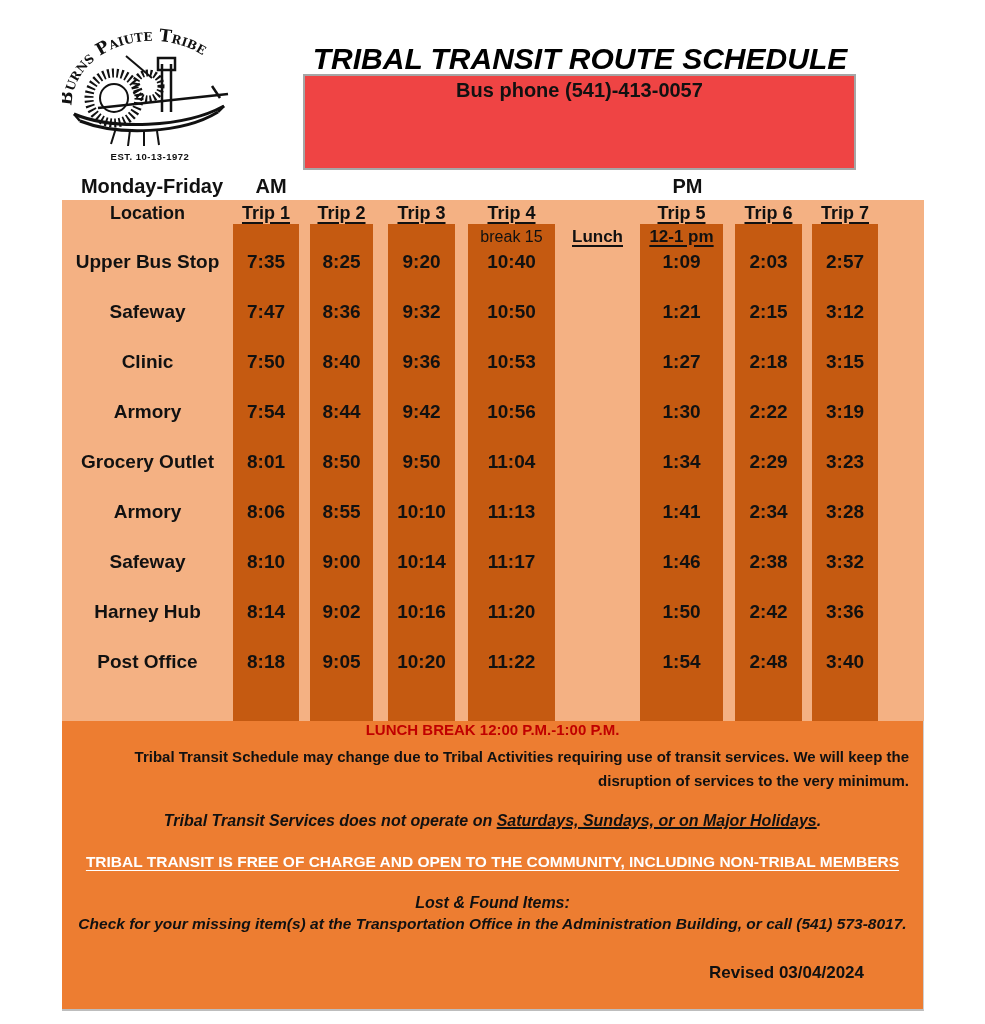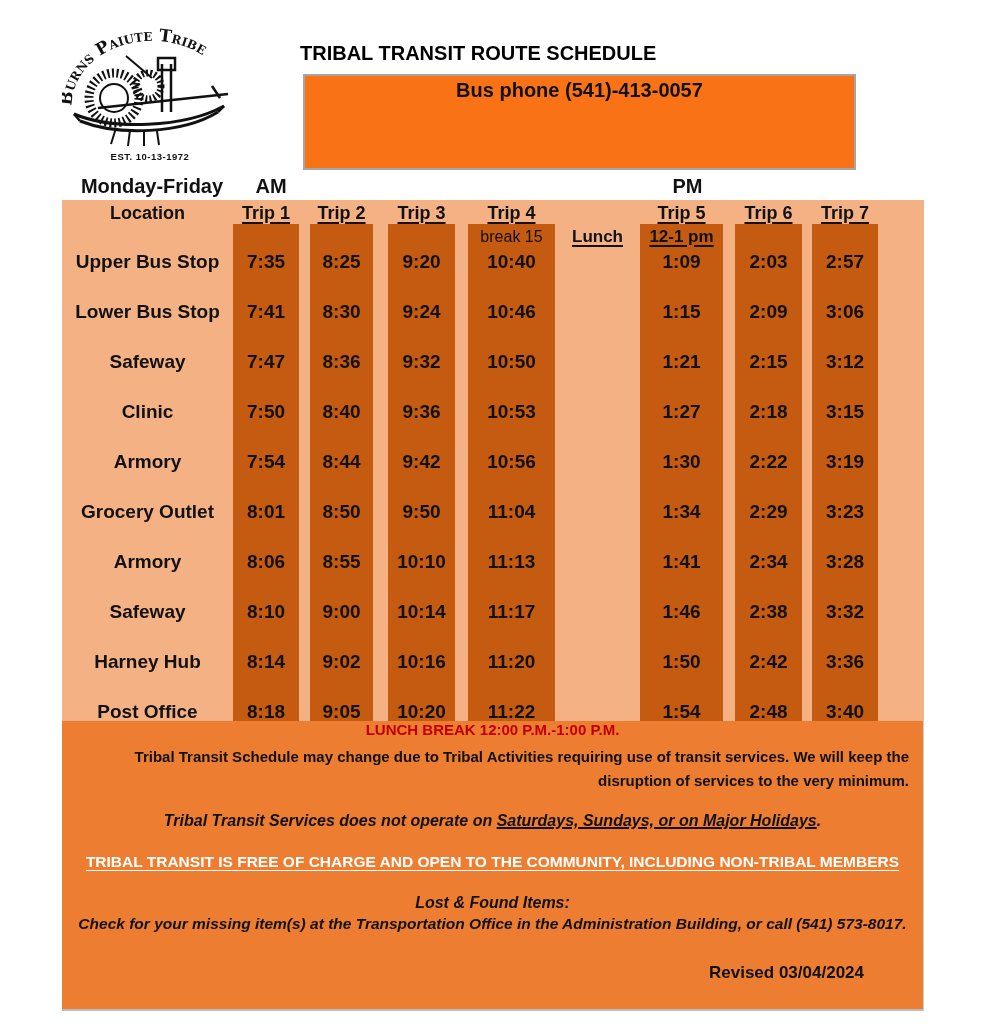--- a/index.html
+++ b/index.html
@@ -5,23 +5,23 @@
   html,body{margin:0;padding:0;background:#fff;}
   .page{position:relative;width:985px;height:1024px;background:#fff;overflow:hidden;
         font-family:"Liberation Sans",sans-serif;color:#111;}
 
   
   .logo{position:absolute;left:62px;top:22px;width:178px;height:150px;}
   .arc-text{font-family:"DejaVu Serif",serif;font-weight:bold;font-variant:small-caps;fill:#111;}
   .est-text{font-family:"Liberation Sans",sans-serif;font-weight:bold;fill:#111;letter-spacing:.5px;}
 
   
-  .title{position:absolute;left:300px;top:42px;width:560px;text-align:left;
-         font-size:20px;font-weight:bold;color:#000;}
-  .phone-box{position:absolute;left:303px;top:74px;width:553px;height:96px;background:#f97316;
+  .title{position:absolute;left:300px;top:42px;width:560px;text-align:center;
+         font-size:30px;font-weight:bold;color:#000;font-style:italic;}
+  .phone-box{position:absolute;left:303px;top:74px;width:553px;height:96px;background:#ef4444;
              border:2px solid #a6a6a6;box-sizing:border-box;}
   .phone{ text-align:center;font-size:20px;font-weight:bold;margin-top:3px;}
   .note{font-size:15px;font-weight:bold;margin:4px 8px 0 12px;line-height:1.6;text-indent:4px;}
 
   .days{position:absolute;left:62px;top:175px;width:180px;text-align:center;font-weight:bold;font-size:20px;}
   .am{position:absolute;left:236px;top:175px;width:70px;text-align:center;font-weight:bold;font-size:20px;}
   .pm{position:absolute;left:650px;top:175px;width:75px;text-align:center;font-weight:bold;font-size:20px;}
 
   
   .panel{position:absolute;left:62px;top:200px;width:862px;height:521px;overflow:hidden;}
@@ -148,31 +148,20 @@
         <div class="cell c-t1">7:35</div>
         <div class="cell c-t2">8:25</div>
         <div class="cell c-t3">9:20</div>
         <div class="cell c-t4">10:40</div>
         <div class="cell c-lunch"></div>
         <div class="cell c-t5">1:09</div>
         <div class="cell c-t6">2:03</div>
         <div class="cell c-t7">2:57</div>
       </div>
         <div class="row">
-        <div class="cell c-loc">Lower Bus Stop</div>
-        <div class="cell c-t1">7:41</div>
-        <div class="cell c-t2">8:30</div>
-        <div class="cell c-t3">9:24</div>
-        <div class="cell c-t4">10:46</div>
-        <div class="cell c-lunch"></div>
-        <div class="cell c-t5">1:15</div>
-        <div class="cell c-t6">2:09</div>
-        <div class="cell c-t7">3:06</div>
-      </div>
-        <div class="row">
         <div class="cell c-loc">Safeway</div>
         <div class="cell c-t1">7:47</div>
         <div class="cell c-t2">8:36</div>
         <div class="cell c-t3">9:32</div>
         <div class="cell c-t4">10:50</div>
         <div class="cell c-lunch"></div>
         <div class="cell c-t5">1:21</div>
         <div class="cell c-t6">2:15</div>
         <div class="cell c-t7">3:12</div>
       </div>

